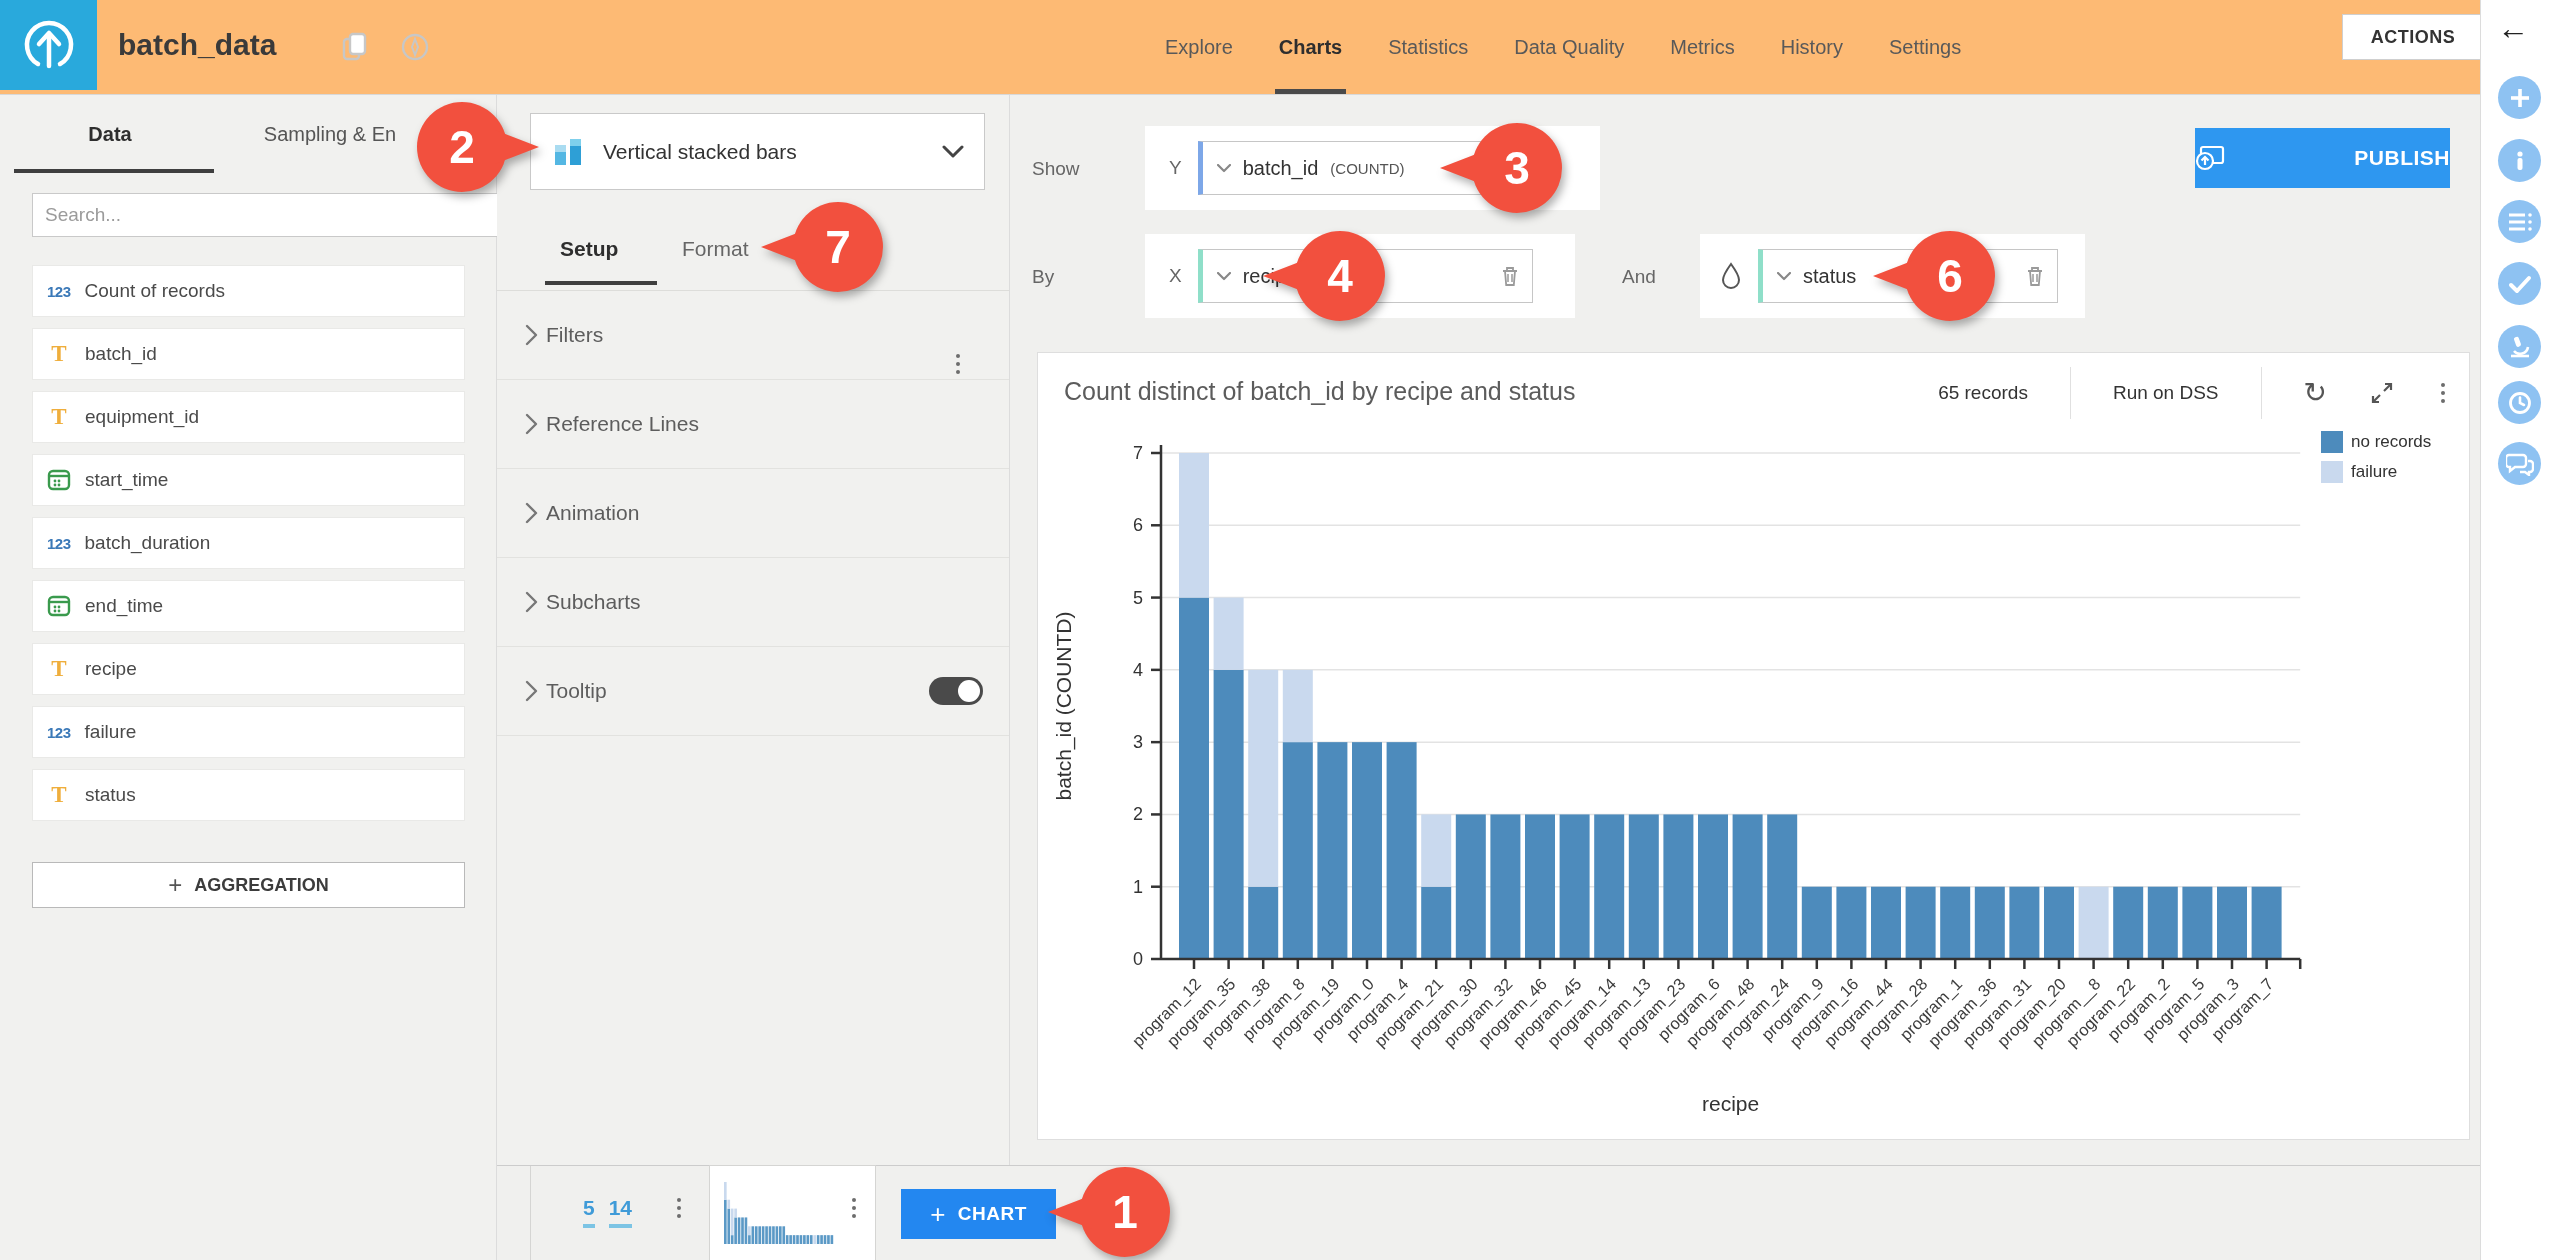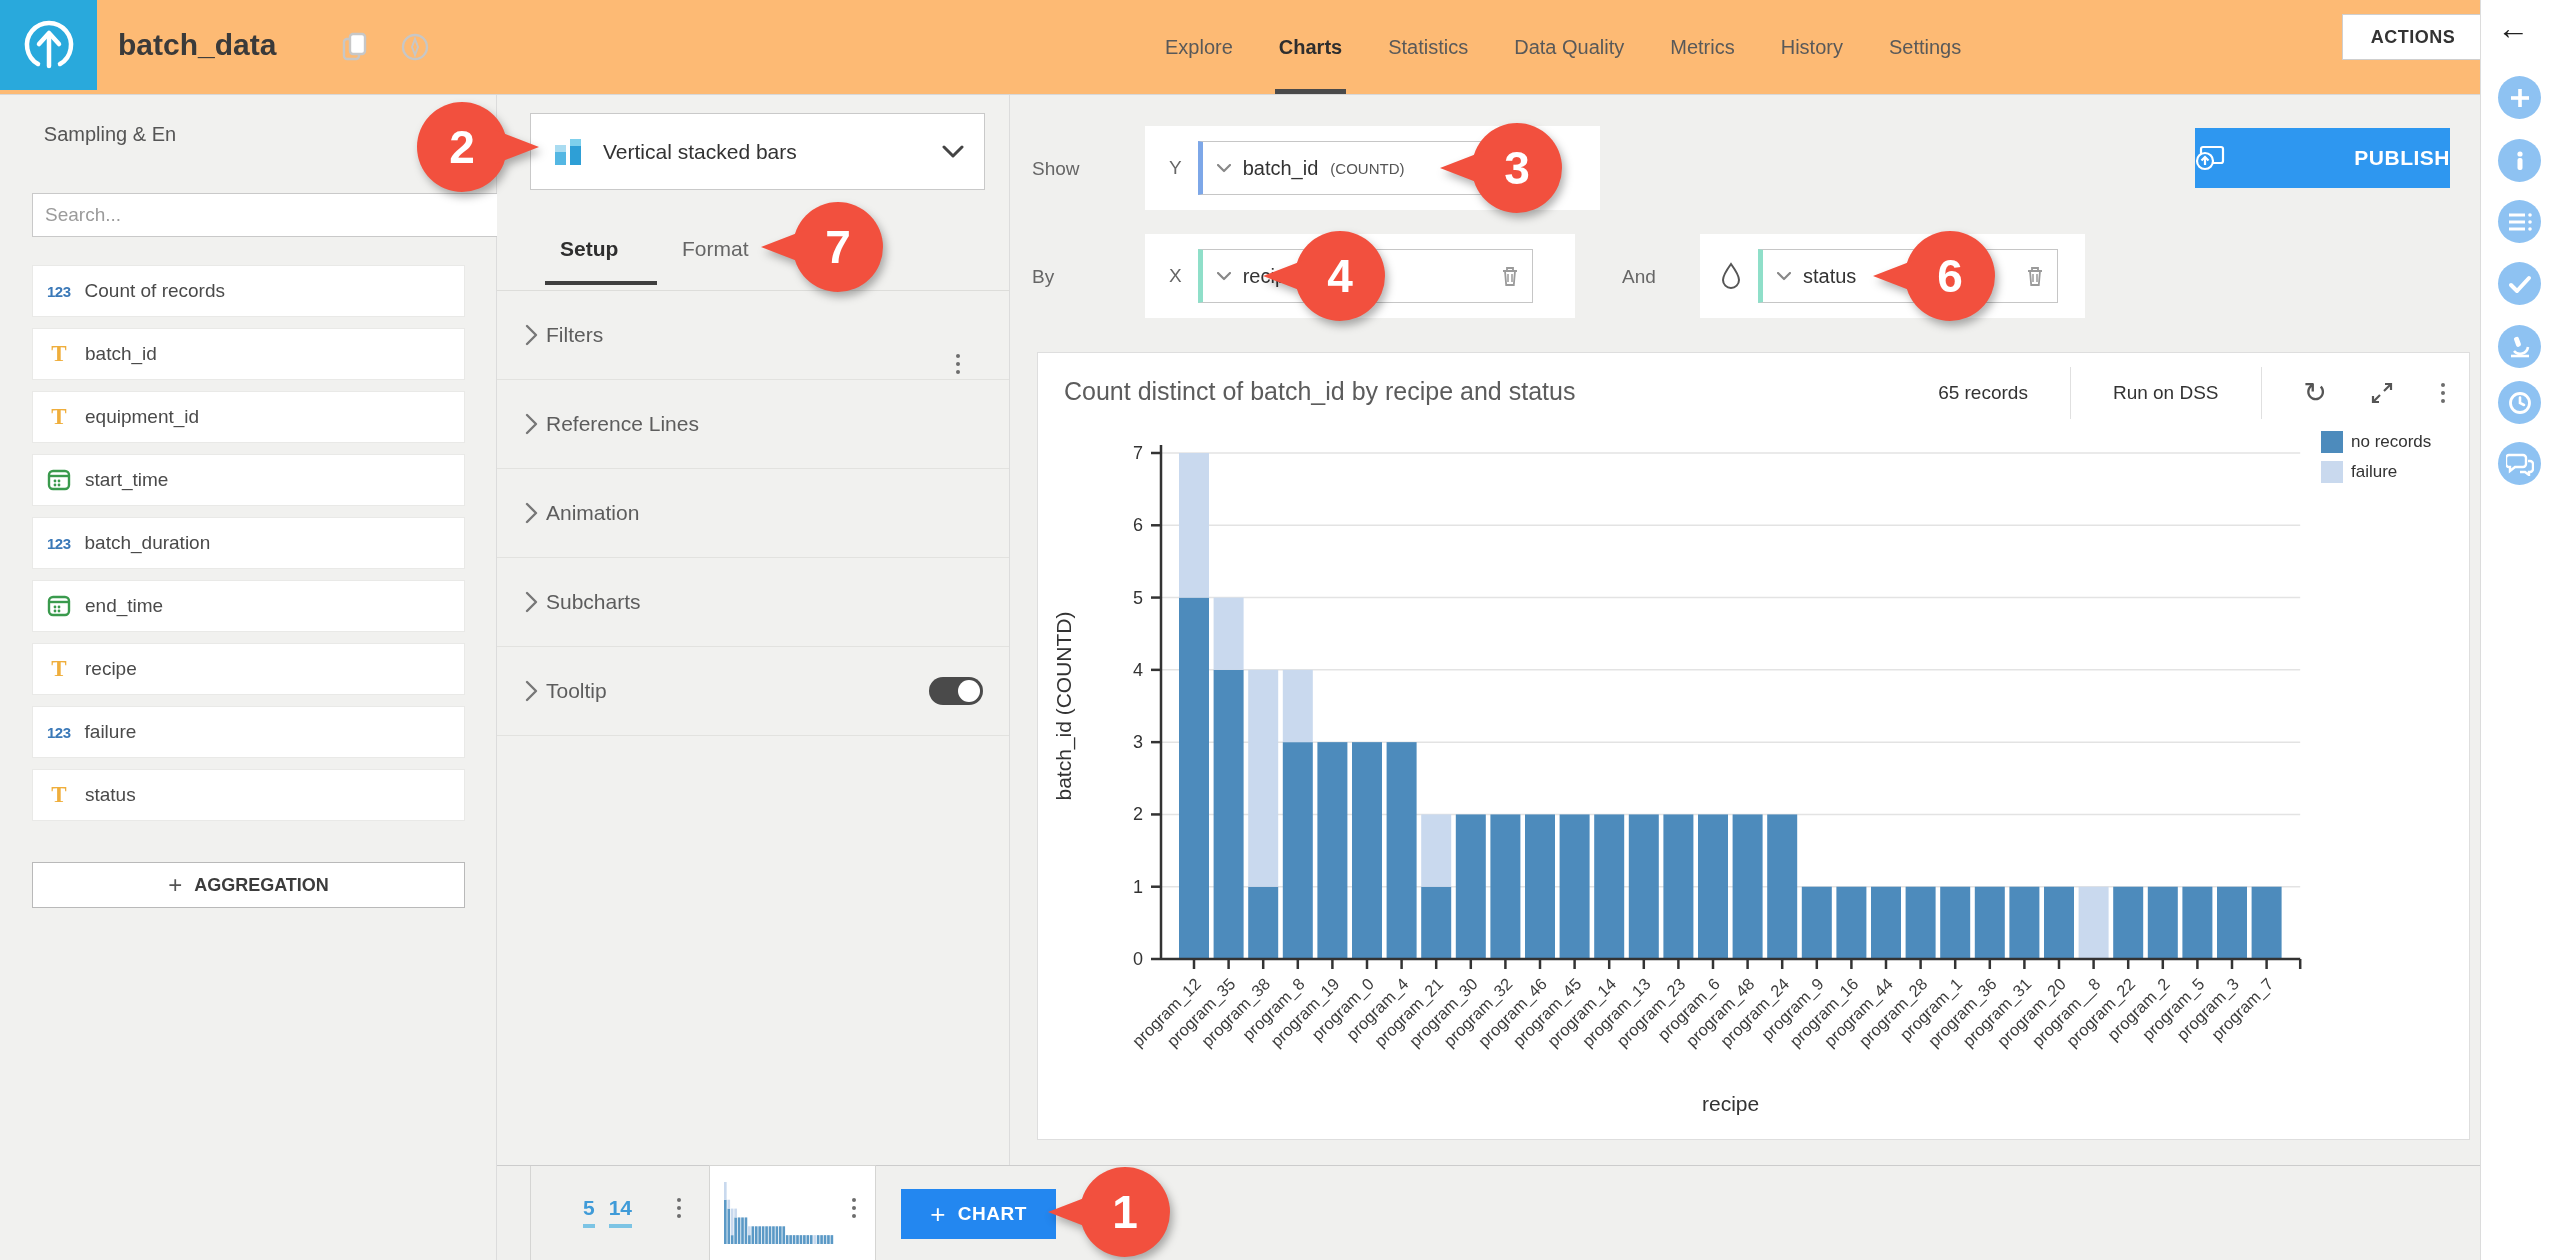--- a/index.html
+++ b/index.html
@@ -126,20 +126,21 @@
       <div class="nav-tab">Data Quality</div>
       <div class="nav-tab">Metrics</div>
       <div class="nav-tab">History</div>
       <div class="nav-tab">Settings</div>
     </div>
   <div class="actions-btn">ACTIONS</div>
 </div>
 
 <div class="sidebar">
   <div class="sb-tabs">
+      <div class="sb-tab active">Data</div>
       <div class="sb-tab">Sampling &amp; En</div>
     </div>
   <div class="search-wrap">
     <input placeholder="Search..." style="">
     <span class="search-icon">
       <svg width="24" height="24" viewBox="0 0 24 24">
           <circle cx="10" cy="10" r="7" fill="none" stroke="#9b9b9b" stroke-width="2.4"></circle>
           <line x1="15" y1="15" x2="22" y2="22" stroke="#9b9b9b" stroke-width="2.4"></line>
         </svg>
     </span>

